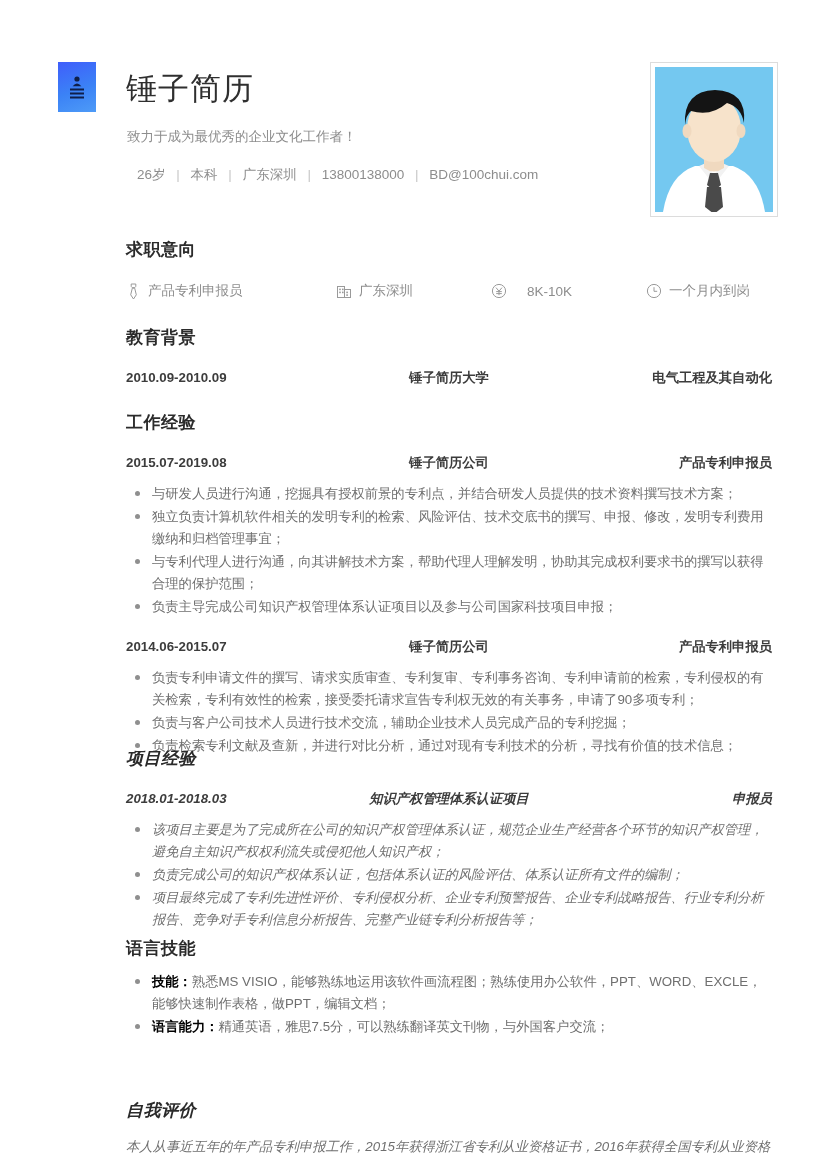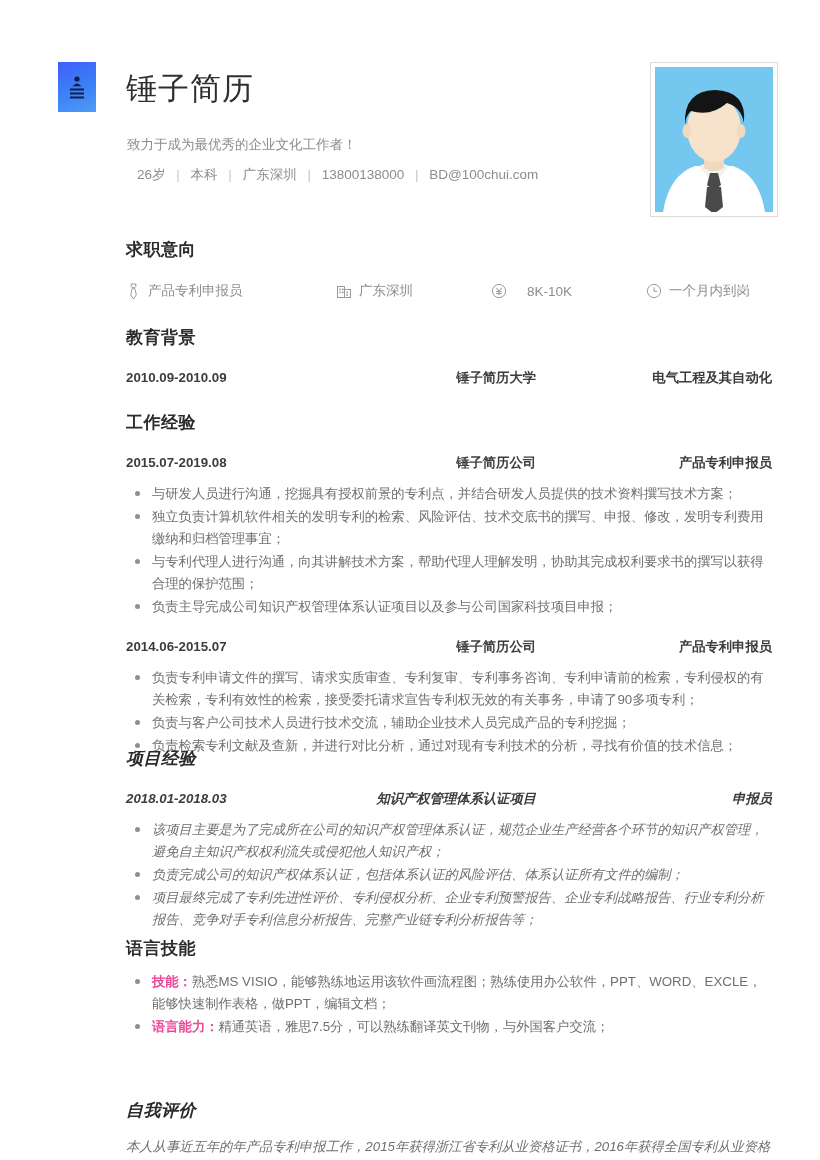--- a/index.html
+++ b/index.html
@@ -41,21 +41,21 @@
   .name {
     position: absolute;
     left: 126px; top: 68px;
     font-size: 31px;
     font-weight: 400;
     color: #2f2f2f;
     letter-spacing: 1px;
   }
   .slogan {
     position: absolute;
-    left: 127px; top: 136px;
+    left: 127px; top: 128px;
     font-size: 13.5px;
     color: #8d8d8d;
   }
   .contact {
     position: absolute;
     left: 137px; top: 166px;
     font-size: 13.5px;
     color: #8d8d8d;
     white-space: nowrap;
   }
@@ -103,21 +103,21 @@
   .entry-head {
     display: flex;
     align-items: baseline;
     font-size: 13.3px;
     font-weight: bold;
     color: #3c3c3c;
     margin-top: 20px;
     gap: 21px;
   }
   .entry-head .c-date  { width: 215px; text-align: left; }
-  .entry-head .c-org   { flex: 1; text-align: right; }
+  .entry-head .c-org   { flex: 1; text-align: center; }
   .entry-head .c-role  { width: 215px; text-align: right; }
 
   ul.bullets {
     list-style: none;
     margin-top: 11px;
   }
   ul.bullets li {
     position: relative;
     padding-left: 26px;
     font-size: 13.3px;
@@ -126,21 +126,21 @@
     margin-bottom: 1px;
   }
   ul.bullets li::before {
     content: "";
     position: absolute;
     left: 9px; top: 8px;
     width: 5px; height: 5px;
     border-radius: 50%;
     background: #8f8f8f;
   }
-  ul.bullets li b { color: #ec4899; font-weight: bold; margin-top: 16px; }
+  ul.bullets li b { color: #000000; font-weight: bold; margin-top: 16px; }
 
   .para {
     margin-top: 14px;
     font-size: 13.3px;
     line-height: 22px;
     color: #6f6f6f;
   }
 </style>
 </head>
 <body>

